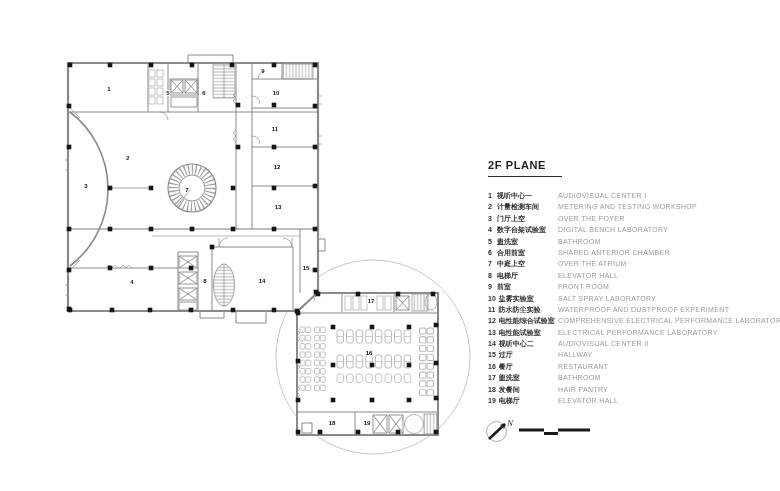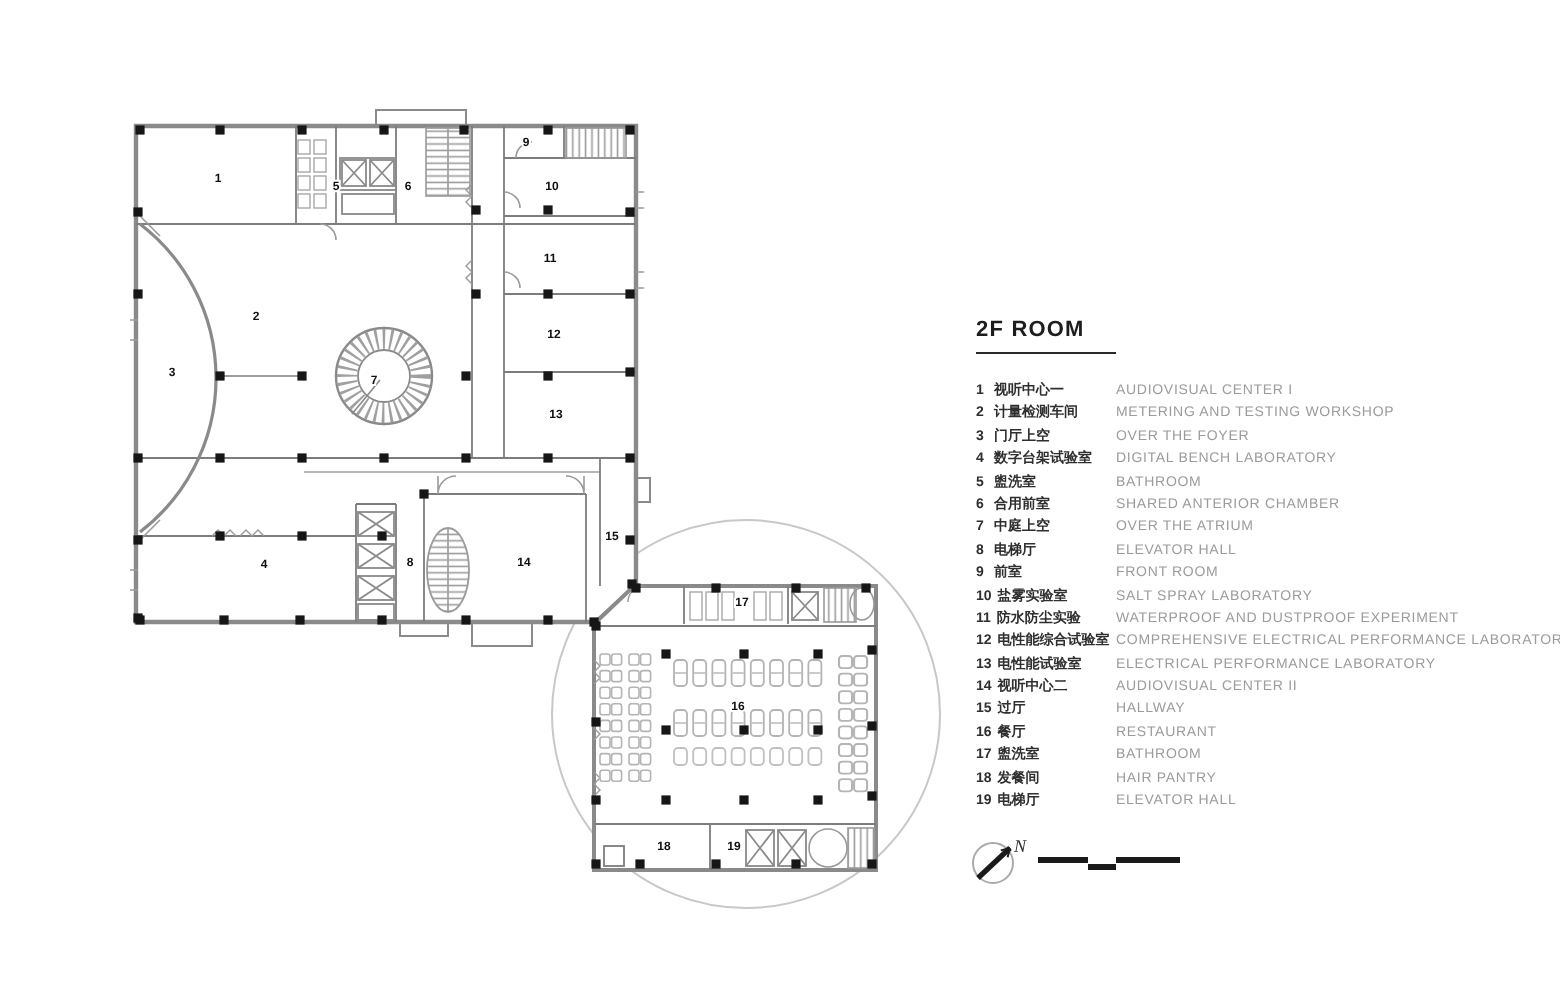--- a/index.html
+++ b/index.html
@@ -333,21 +333,21 @@
     <text class="rn" x="262" y="283">14</text>
     <text class="rn" x="306" y="270">15</text>
     <text class="rn" x="369" y="355">16</text>
     <text class="rn" x="371" y="303">17</text>
     <text class="rn" x="332" y="425">18</text>
     <text class="rn" x="367" y="425">19</text>
   </g>
 </svg>
 
 <div class="legend">
-  <div class="legend-title">2F ROOM</div>
+  <div class="legend-title">2F PLANE</div>
   <div class="legend-list">
       <div class="legend-row">
         <span class="lg-zh">
           <span class="lg-num">1</span>
           <span>视听中心一</span>
         </span>
         <span class="lg-en">AUDIOVISUAL CENTER I</span>
       </div>
       <div class="legend-row">
         <span class="lg-zh">

